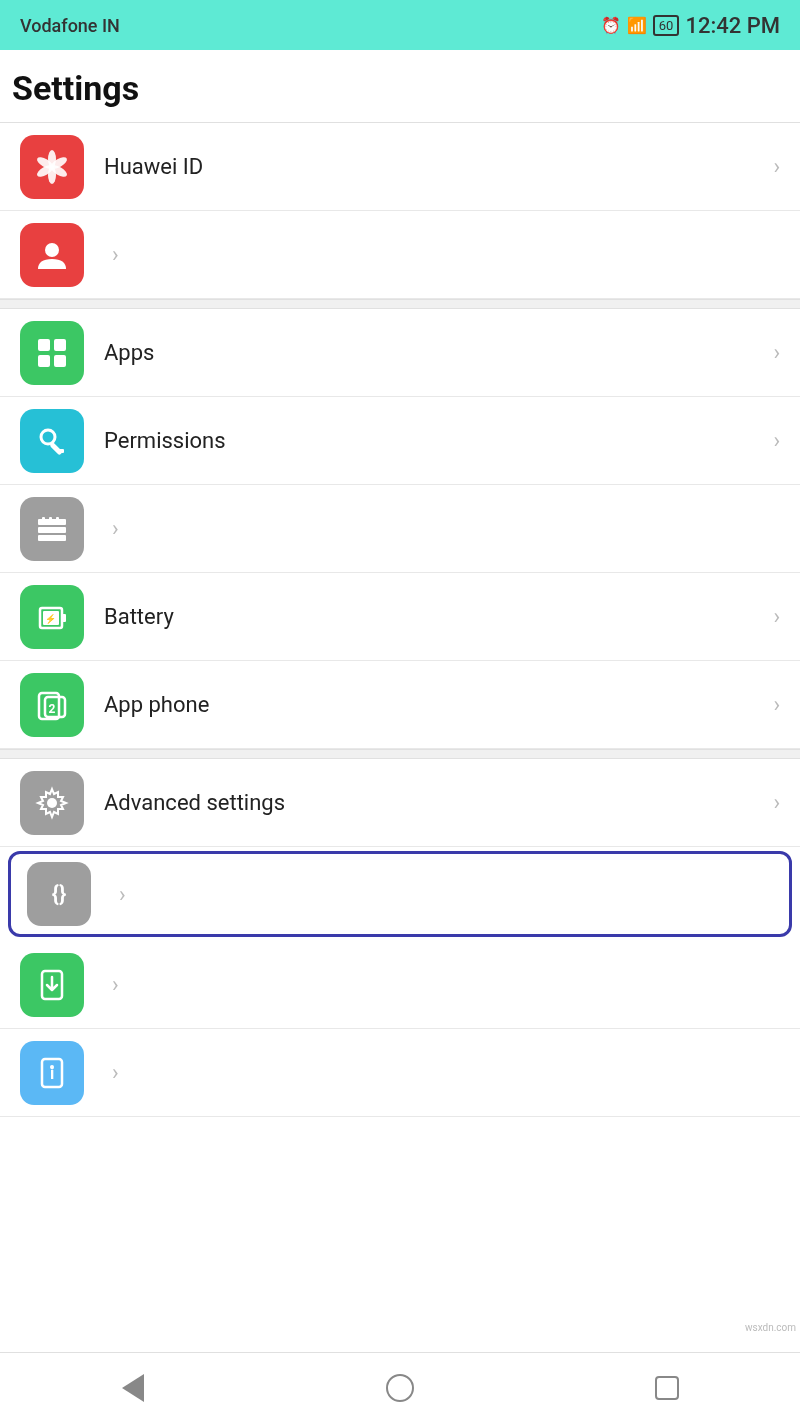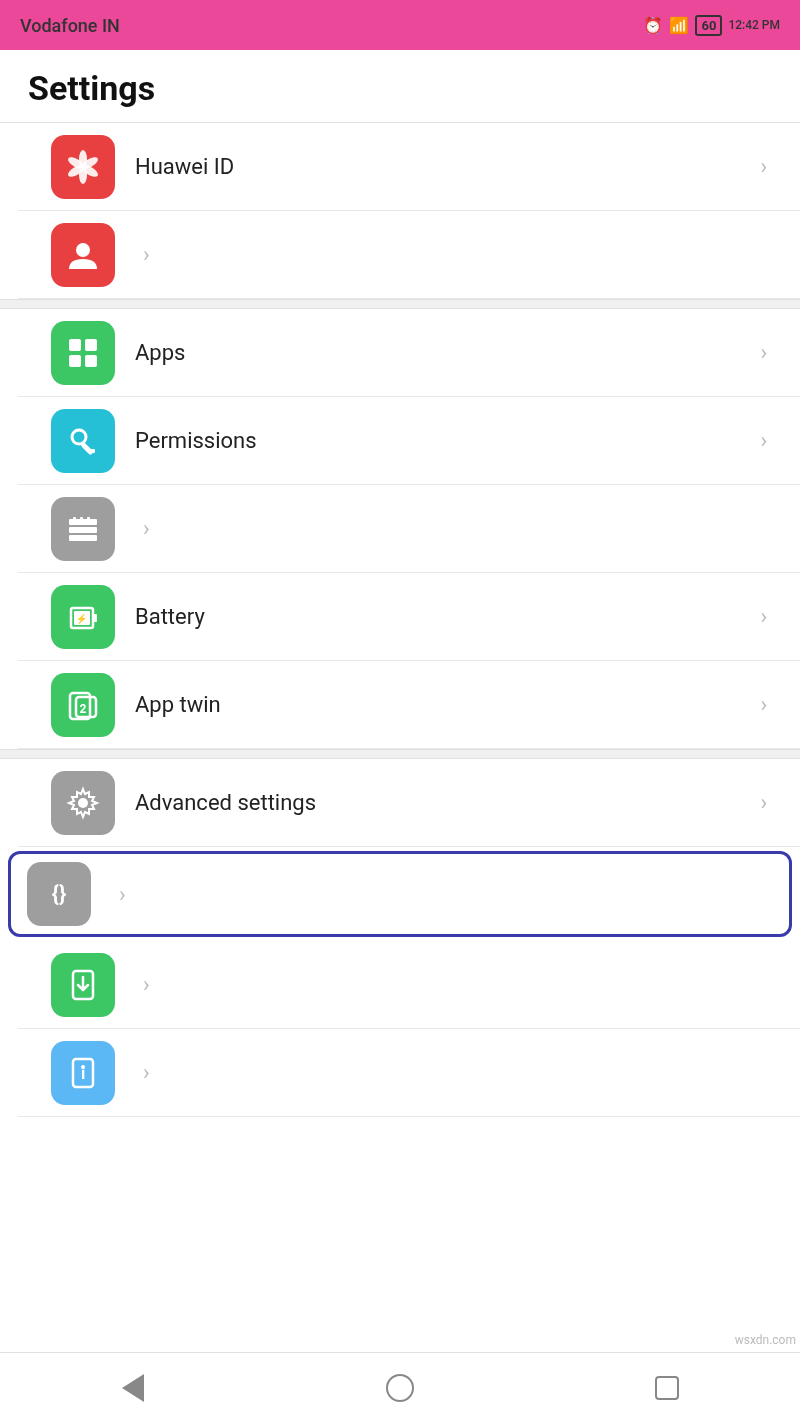--- a/index.html
+++ b/index.html
@@ -8,21 +8,21 @@
       height: 1422px;
       background: #fff;
       font-family: 'Roboto', Arial, sans-serif;
       overflow: hidden;
       position: relative;
     }
 
     
     .status-bar {
       height: 50px;
-      background: #ec4899;
+      background: #5eead4;
       display: flex;
       align-items: center;
       justify-content: space-between;
       padding: 0 20px;
     }
     .status-bar-left {
       font-size: 18px;
       font-weight: 500;
       color: #333;
     }
@@ -31,26 +31,26 @@
       align-items: center;
       gap: 6px;
       font-size: 16px;
       color: #333;
     }
     .battery-badge {
       border: 2px solid #333;
       border-radius: 3px;
       padding: 1px 4px;
       font-size: 13px;
-      font-weight: 700;
+      font-weight: 400;
     }
 
     
     .page-title {
-      padding: 18px 20px 14px 28px;
+      padding: 18px 20px 14px 12px;
       font-size: 34px;
       font-weight: 700;
       color: #111;
       border-bottom: 1px solid #e0e0e0;
     }
 
     
     .settings-list {
       list-style: none;
     }
@@ -58,27 +58,26 @@
     .section-divider {
       height: 10px;
       background: #f0f0f0;
       border-top: 1px solid #e0e0e0;
       border-bottom: 1px solid #e0e0e0;
     }
 
     .settings-item {
       display: flex;
       align-items: center;
-      padding: 0 33px;
+      padding: 0 20px;
       height: 88px;
       border-bottom: 1px solid #e8e8e8;
       cursor: pointer;
       background: #fff;
       position: relative;
-      margin-left: 18px;
     }
 
     .settings-item.highlighted {
       border: 3px solid #3a3aaa;
       border-radius: 12px;
       margin: 4px 8px;
       height: 86px;
       padding: 0 16px;
     }
 
@@ -161,42 +160,42 @@
     .nav-square {
       width: 24px;
       height: 24px;
       border-radius: 4px;
       border: 2.5px solid #888;
     }
 
     
     .watermark {
       position: absolute;
-      bottom: 75px;
+      bottom: 89px;
       right: 4px;
-      font-size: 12px;
+      font-size: 10px;
       color: #bbb;
       margin-left: 28px;
     }
 
     .settings-scroll {
       height: calc(1422px - 50px - 70px);
       overflow: hidden;
     }
   </style>
 </head>
 <body>
 
 <div class="status-bar">
   <span class="status-bar-left">Vodafone IN</span>
   <div class="status-bar-right">
     <span>⏰</span>
     <span>📶</span>
     <span class="battery-badge">60</span>
-    <span style="font-size:12px;font-weight:500;">12:42 PM</span>
+    <span style="font-size:22px;font-weight:500;">12:42 PM</span>
   </div>
 </div>
 
 <div class="settings-scroll">
 
   <div class="page-title">Settings</div>
 
   <ul class="settings-list">
 
     <li class="settings-item">
@@ -283,21 +282,21 @@
     </li>
 
     <li class="settings-item">
       <div class="item-icon icon-green-twin">
         <svg width="36" height="36" viewBox="0 0 36 36" fill="none">
           <rect x="5" y="6" width="20" height="26" rx="3" stroke="white" stroke-width="2.5" fill="none"></rect>
           <rect x="11" y="10" width="20" height="20" rx="3" fill="none" stroke="white" stroke-width="2.5"></rect>
           <text x="18" y="26" text-anchor="middle" fill="white" font-size="12" font-weight="bold">2</text>
         </svg>
       </div>
-      <span class="item-label">App twin</span>
+      <span class="item-label">App phone</span>
       <span class="chevron">›</span>
     </li>
   </ul>
 
   <div class="section-divider"></div>
 
   <ul class="settings-list">
 
     <li class="settings-item">
       <div class="item-icon icon-gray-gear">

